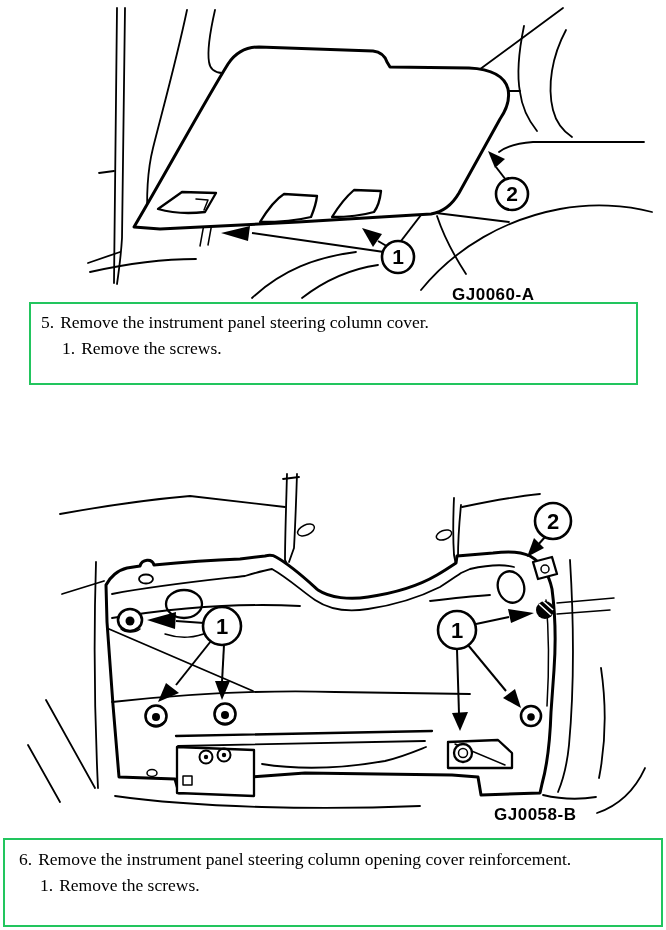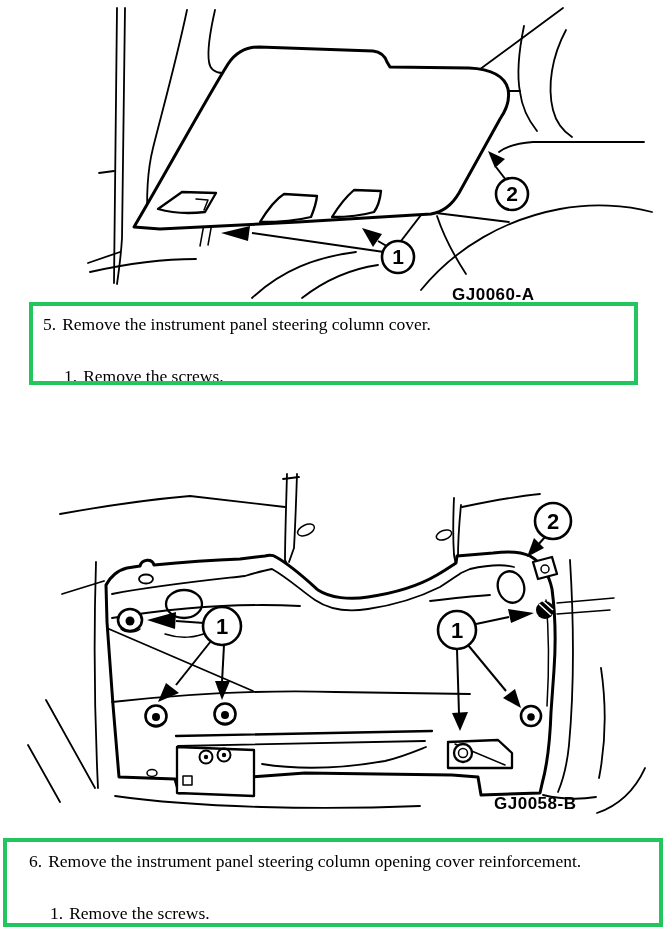--- a/index.html
+++ b/index.html
@@ -16,29 +16,29 @@
   .fig-label{
     position:absolute;
     font-family:"Liberation Sans", sans-serif;
     font-weight:bold;
     font-size:17px;
     letter-spacing:0.5px;
     color:#000;
   }
   .textbox{
     position:absolute;
-    border:4px solid #22c55e;
+    border:2px solid #22c55e;
     background:#fff;
     box-sizing:border-box;
     font-size:17.5px;
     white-space:nowrap;
     overflow:hidden;
   }
   .textbox .line{line-height:26px;}
-  .textbox .line.sub{margin-left:21px;margin-top:26px;}
+  .textbox .line.sub{margin-left:21px;}
   .num{margin-right:6px;}
   svg text.callout-num{
     font-family:"Liberation Sans", sans-serif;
     font-weight:bold;
     fill:#000;
     text-anchor:middle;
   }
   svg .thin{stroke:#000;fill:none;stroke-width:1.8;stroke-linecap:round;stroke-linejoin:round;}
   svg .hair{stroke:#000;fill:none;stroke-width:1.5;stroke-linecap:round;stroke-linejoin:round;}
   svg .thick{stroke:#000;stroke-width:3;stroke-linejoin:round;stroke-linecap:round;}
@@ -225,21 +225,21 @@
         <text class="callout-num" x="457" y="638" font-size="22">1</text>
       </g>
 
       <g>
         <path class="ptr" d="M545 537 L537 546"></path>
         <polygon class="head" points="527,557 534,538 544,548"></polygon>
         <circle class="co" cx="553" cy="521" r="18"></circle>
         <text class="callout-num" x="553" y="529" font-size="22">2</text>
       </g>
     </svg>
-    <div class="fig-label" style="left:494px;top:364px;">GJ0058-B</div>
-  </div>
-
-  <div class="textbox" style="left:3px;top:838px;width:660px;height:89px;padding:6px 0 0 22px;">
+    <div class="fig-label" style="left:494px;top:375px;">GJ0058-B</div>
+  </div>
+
+  <div class="textbox" style="left:3px;top:838px;width:660px;height:89px;padding:6px 0 0 14px;">
     <div class="line"><span class="num">6.</span><span>Remove the instrument panel steering column opening cover reinforcement.</span></div>
     <div class="line sub"><span class="num">1.</span><span>Remove the screws.</span></div>
   </div>
 
 </div>
 
 </body></html>

